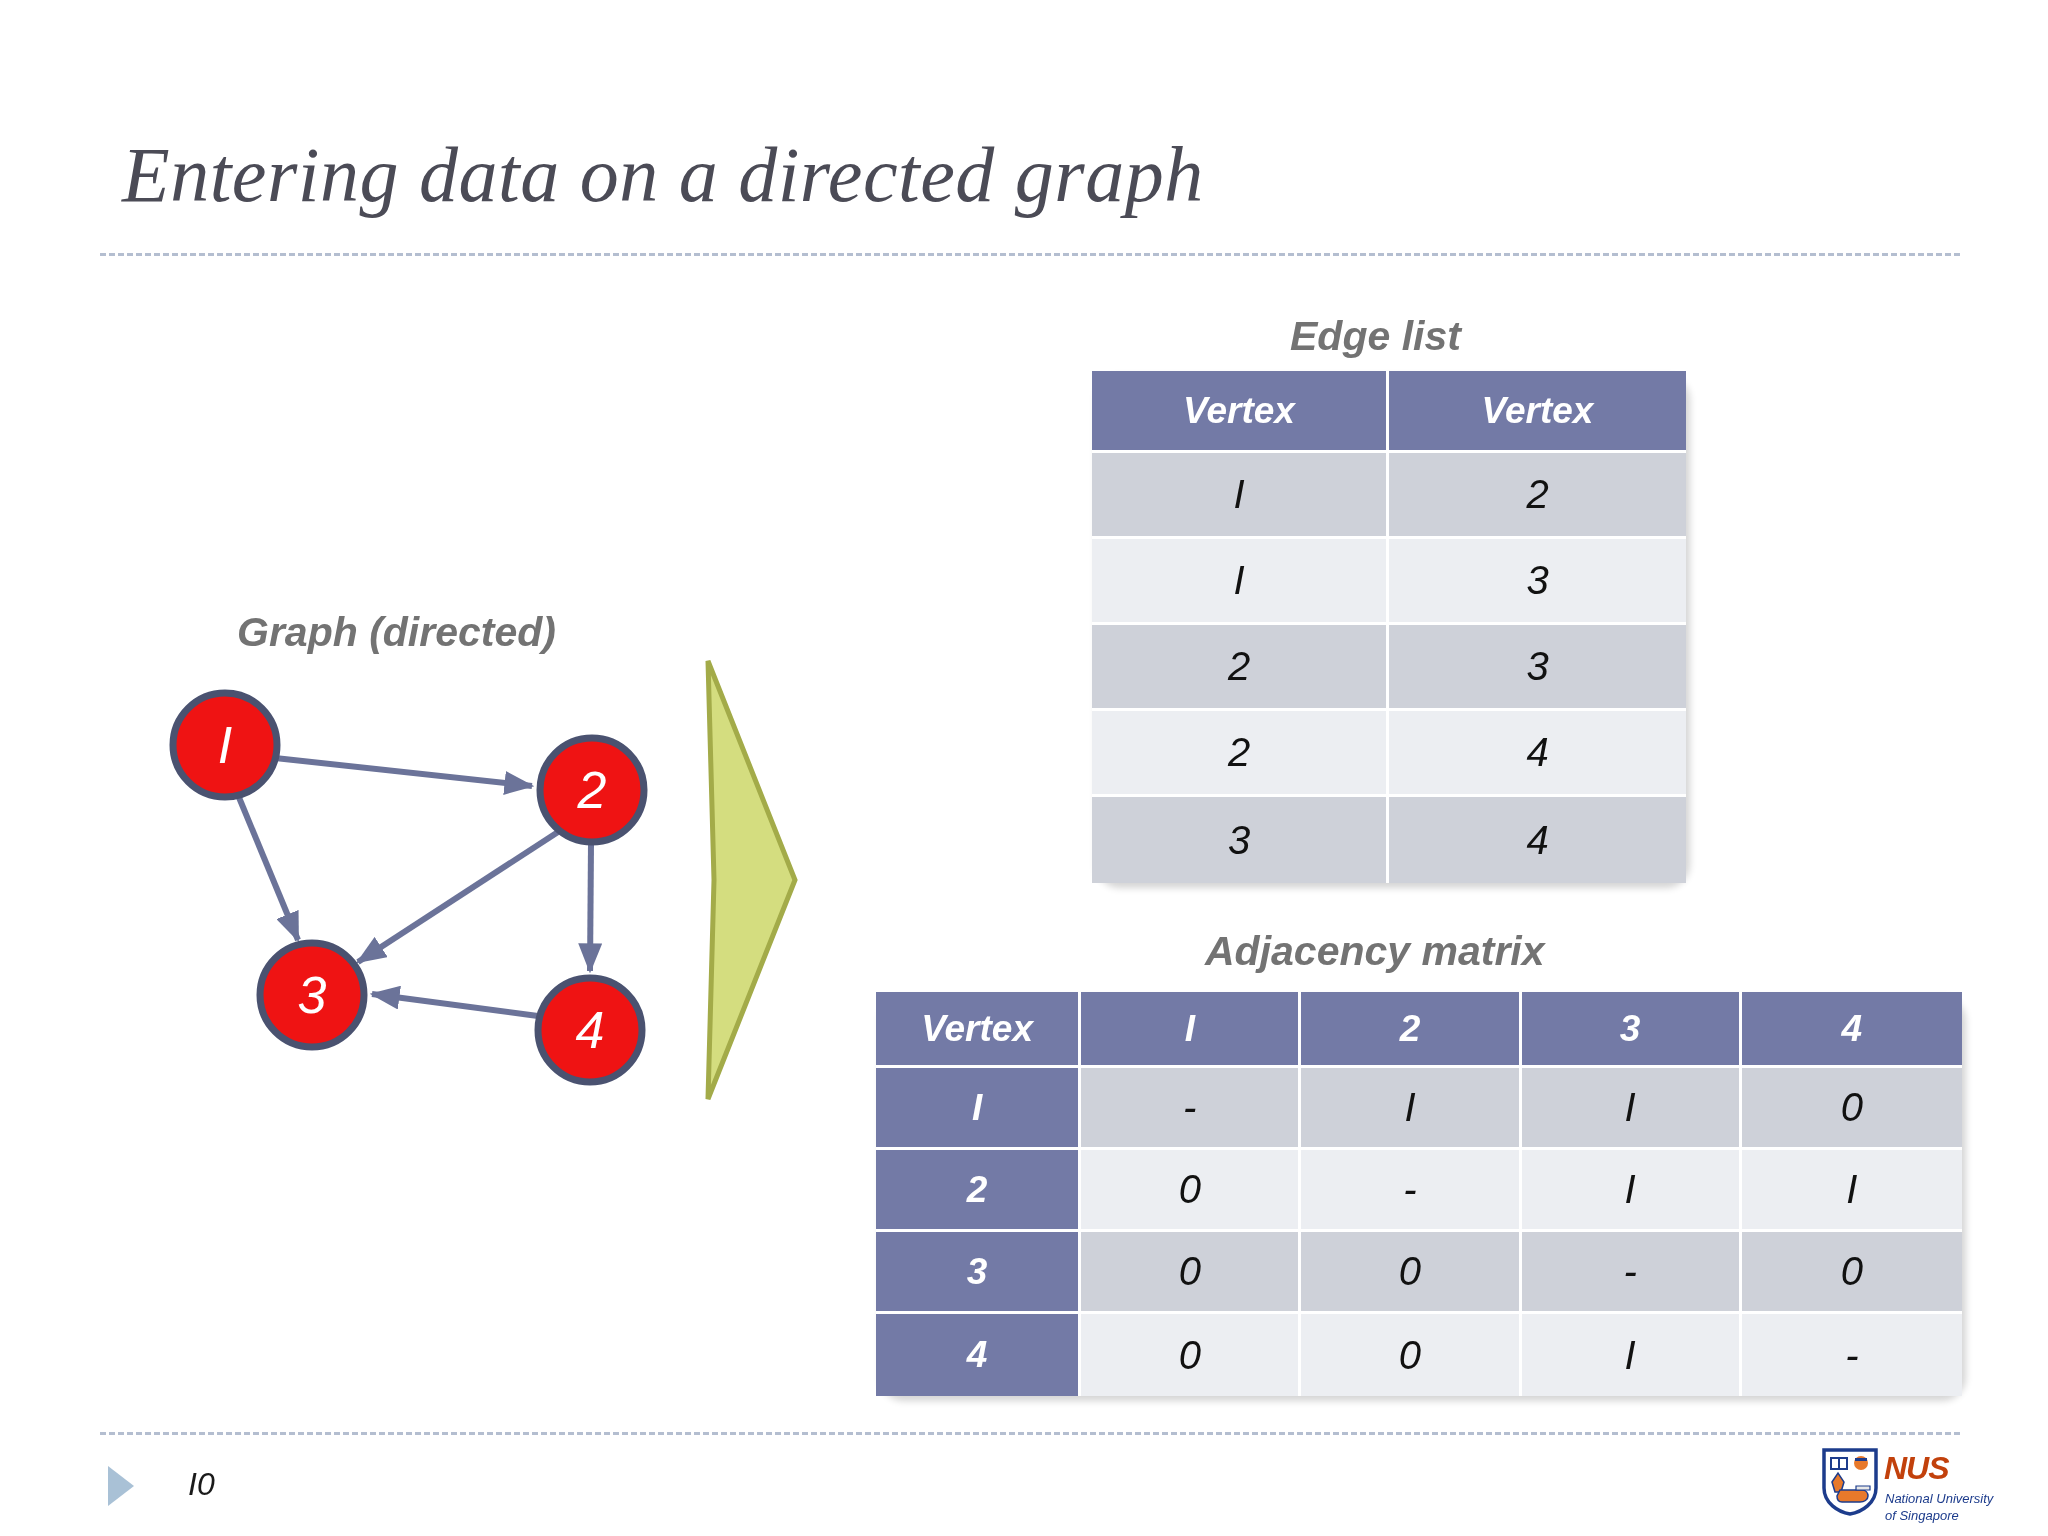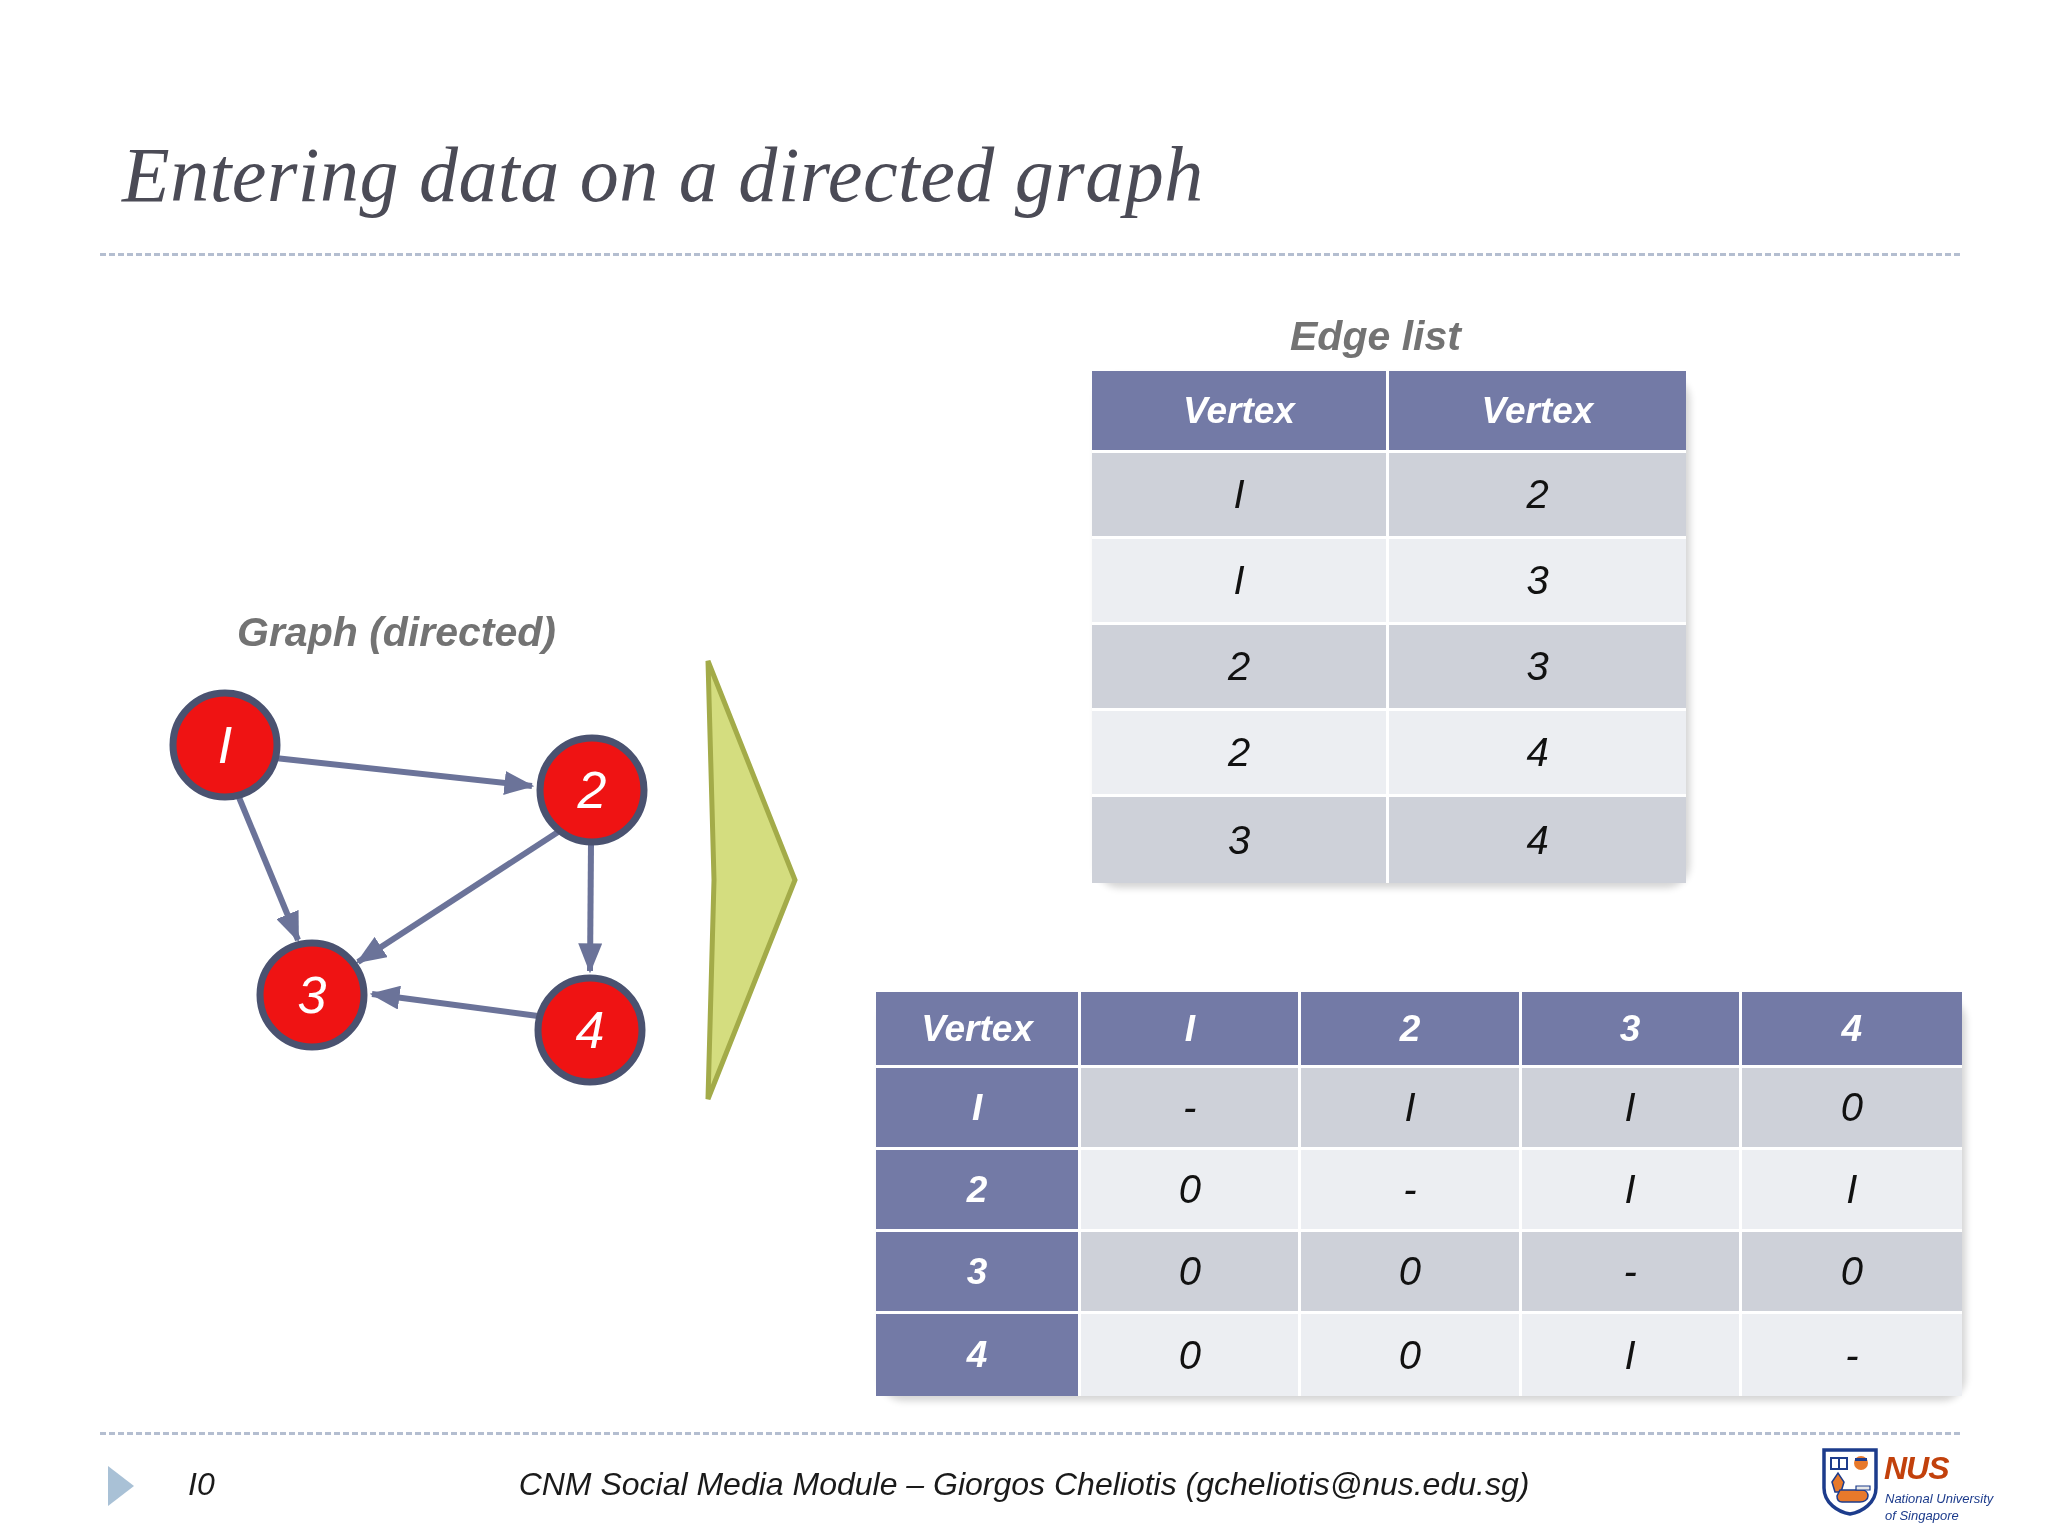--- a/index.html
+++ b/index.html
@@ -288,20 +288,21 @@
         <td>2</td>
         <td>4</td>
       </tr>
       <tr class="row-dark">
         <td>3</td>
         <td>4</td>
       </tr>
     </tbody>
   </table>
 
+  <div id="heading-adjmatrix" class="section-heading">Adjacency matrix</div>
 
   <table id="adjacency-matrix-table" class="ppt-table">
     <colgroup>
       <col class="col-vertex">
         <col class="col-num">
         <col class="col-num">
         <col class="col-num">
         <col class="col-num">
     </colgroup>
     <thead>
@@ -341,21 +342,20 @@
         <td>0</td>
         <td>I</td>
         <td>-</td>
       </tr>
     </tbody>
   </table>
 
   <div id="footer-rule" class="dashed-rule"></div>
   <div id="footer-bullet"></div>
   <div id="footer-page">I0</div>
-  <div id="footer-text">CNM Social Media Module – Giorgos Cheliotis (gcheliotis@nus.edu.sg)</div>
 
   <div id="nus-logo">
     <svg id="nus-shield" viewBox="0 0 56 68" xmlns="http://www.w3.org/2000/svg">
       <path d="M2,2 H54 V40 C54,55 40,64 28,66 C16,64 2,55 2,40 Z" fill="#ffffff" stroke="#1d3c8c" stroke-width="3.5"></path>
       <rect x="8" y="9" width="18" height="13" fill="#1d3c8c"></rect>
       <rect x="10" y="11" width="6" height="9" fill="#ffffff"></rect>
       <rect x="18" y="11" width="6" height="9" fill="#ffffff"></rect>
       <circle cx="39" cy="15" r="7" fill="#e8792b"></circle>
       <path d="M33,10 h12 v3 h-12 z" fill="#1d3c8c"></path>
       <path d="M10,34 l6,-9 l6,9 l-3,10 l-6,0 z" fill="#e8792b" stroke="#1d3c8c" stroke-width="1.5"></path>

